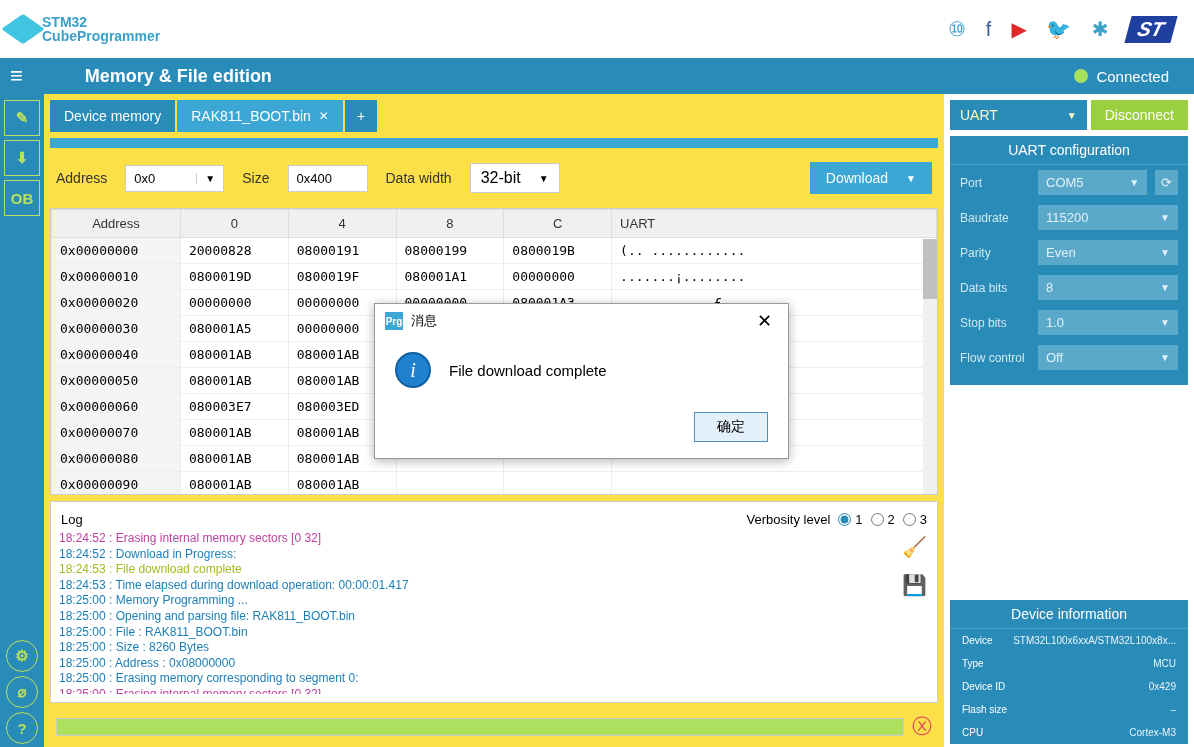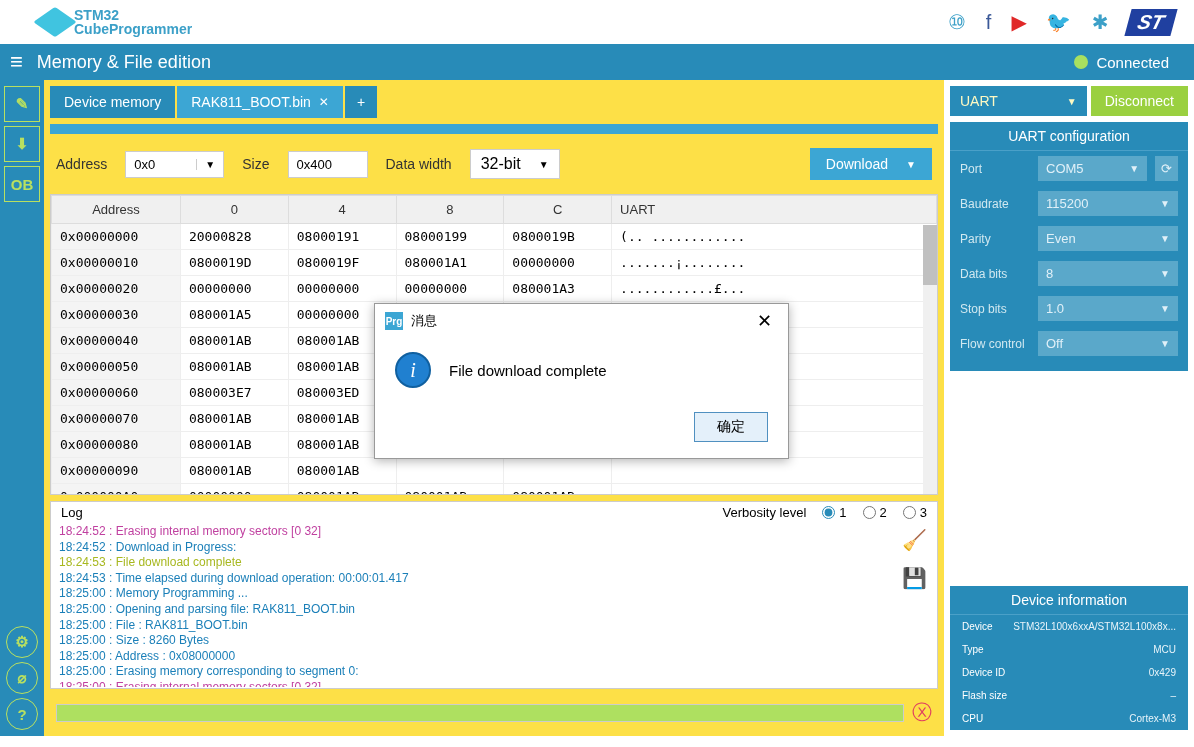--- a/index.html
+++ b/index.html
@@ -1,31 +1,31 @@
 <!DOCTYPE html>
 <html><head>
 <meta charset="utf-8">
 <style>
 * { margin: 0; padding: 0; box-sizing: border-box; font-family: -apple-system, "Segoe UI", Arial, sans-serif; }
 body { width: 1194px; height: 747px; overflow: hidden; background: #fff; position: relative; }
 
 
-.topbar { height: 44px; display: flex; align-items: center; padding: 0 20px 0 10px; justify-content: space-between; margin-left: 32px; }
+.topbar { height: 58px; display: flex; align-items: center; padding: 0 20px 0 10px; justify-content: space-between; }
 .logo-group { display: flex; align-items: center; gap: 6px; }
 .logo-cube { width: 26px; height: 26px; background: #40c4e0; transform: rotate(45deg) skew(-10deg,-10deg); border-radius: 2px; }
 .logo-text { color: #3ca0c8; font-weight: 600; line-height: 1; }
 .logo-text .l1 { font-size: 14px; }
 .logo-text .l2 { font-size: 14px; }
 .social-icons { display: flex; align-items: center; gap: 20px; }
 .social-icons span { font-size: 20px; }
 
 
 .titlebar { height: 36px; background: #288bb8; color: #fff; display: flex; align-items: center; padding-left: 10px; justify-content: space-between; padding-right: 25px; }
 .titlebar .menu-icon { font-size: 22px; margin-right: 14px; cursor: pointer; }
-.titlebar .title { font-size: 18px; font-weight: 400; flex: 1; }
+.titlebar .title { font-size: 18px; font-weight: 700; flex: 1; margin-left: 48px; }
 .conn-status { display: flex; align-items: center; gap: 8px; font-size: 15px; }
 .conn-dot { width: 14px; height: 14px; border-radius: 50%; background: #a8e060; }
 
 .mainlayout { display: flex; height: calc(747px - 55px - 36px); }
 
 
 .leftbar { width: 44px; background: #288bb8; display: flex; flex-direction: column; justify-content: space-between; padding: 6px 0; }
 .leftbar-top, .leftbar-bottom { display: flex; flex-direction: column; gap: 4px; align-items: center; }
 .leftbar button { width: 36px; height: 36px; border: 1px solid #b8e060; background: transparent; color: #b8e060; font-size: 15px; font-weight: bold; cursor: pointer; display: flex; align-items: center; justify-content: center; }
 .leftbar-bottom button { border-radius: 50%; width: 32px; height: 32px; border-color: #b8e060; }
@@ -52,23 +52,23 @@
 .memtable-wrap { background: #fff; border: 1px solid #ccc; flex: 1; overflow: hidden; position: relative; }
 .memtable { width: 100%; border-collapse: collapse; font-size: 13px; }
 .memtable th { background: #f0f0f0; border: 1px solid #ddd; padding: 6px 8px; font-weight: 400; color: #333; }
 .memtable td { border: 1px solid #eee; padding: 5px 8px; font-family: Consolas, monospace; }
 .memtable td:first-child { background: #f4f4f4; }
 .memtable th:last-child, .memtable td:last-child { text-align: left; min-width: 240px; }
 .scroll-track { position: absolute; right: 0; top: 30px; width: 14px; height: calc(100% - 30px); background: #f0f0f0; }
 .scroll-thumb { position: absolute; right: 0; top: 30px; width: 14px; height: 60px; background: #c0c0c0; }
 
 
-.log-section { background: #fff; border: 1px solid #ccc; padding: 1px 6px; display: flex; flex-direction: column; }
+.log-section { background: #fff; border: 1px solid #ccc; padding: 8px 6px; display: flex; flex-direction: column; }
 .log-header { display: flex; justify-content: space-between; align-items: center; font-size: 13px; padding: 2px 4px; }
-.verbosity { display: flex; align-items: flex-end; gap: 16px; }
+.verbosity { display: flex; align-items: flex-end; gap: 8px; }
 .vradio { display: flex; align-items: center; gap: 4px; }
 .vradio input { accent-color: #288bb8; }
 .log-body { display: flex; }
 .log-text { flex: 1; font-family: Consolas, monospace; font-size: 12px; line-height: 1.3; color: #1a7fb8; height: 165px; overflow: hidden; padding: 2px; }
 .log-text .grn { color: #a8b820; }
 .log-text .mag { color: #c040a0; }
 .log-icons { display: flex; flex-direction: column; gap: 14px; padding: 6px 4px; }
 .log-icons span { color: #3ca6d4; font-size: 20px; cursor: pointer; }
 
 .progress-row { display: flex; align-items: center; gap: 8px; padding: 4px 6px; }

